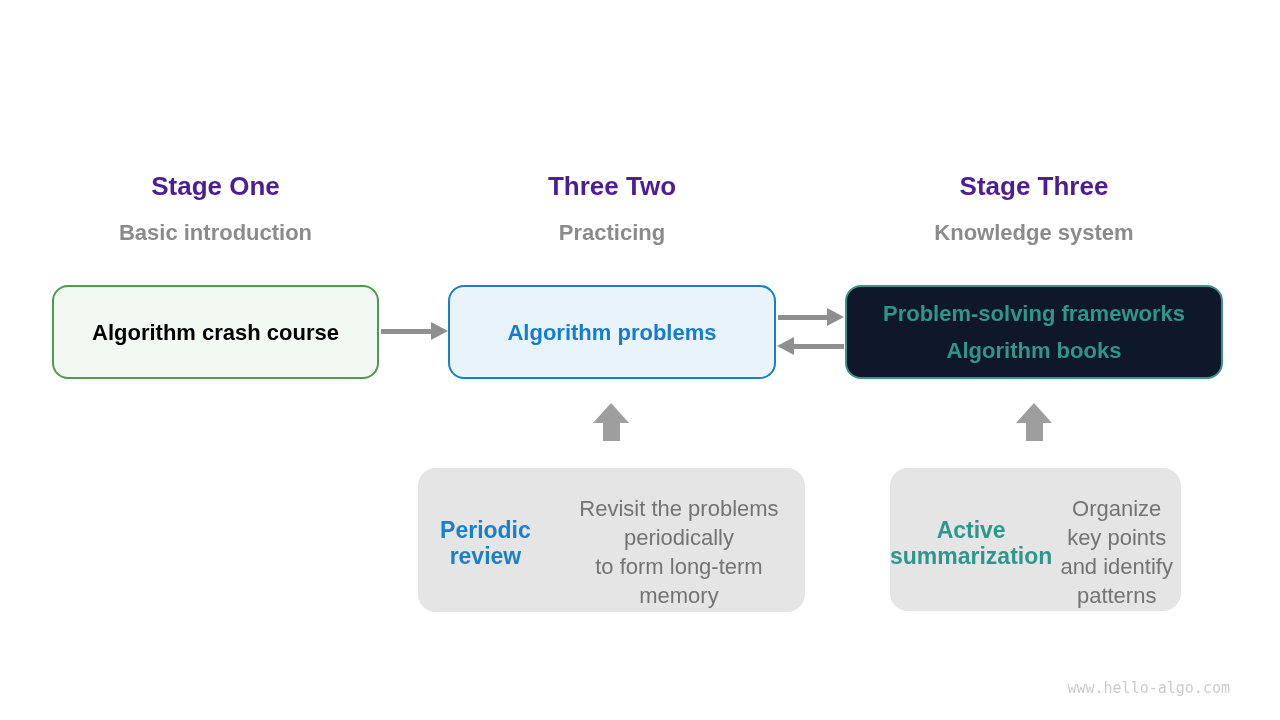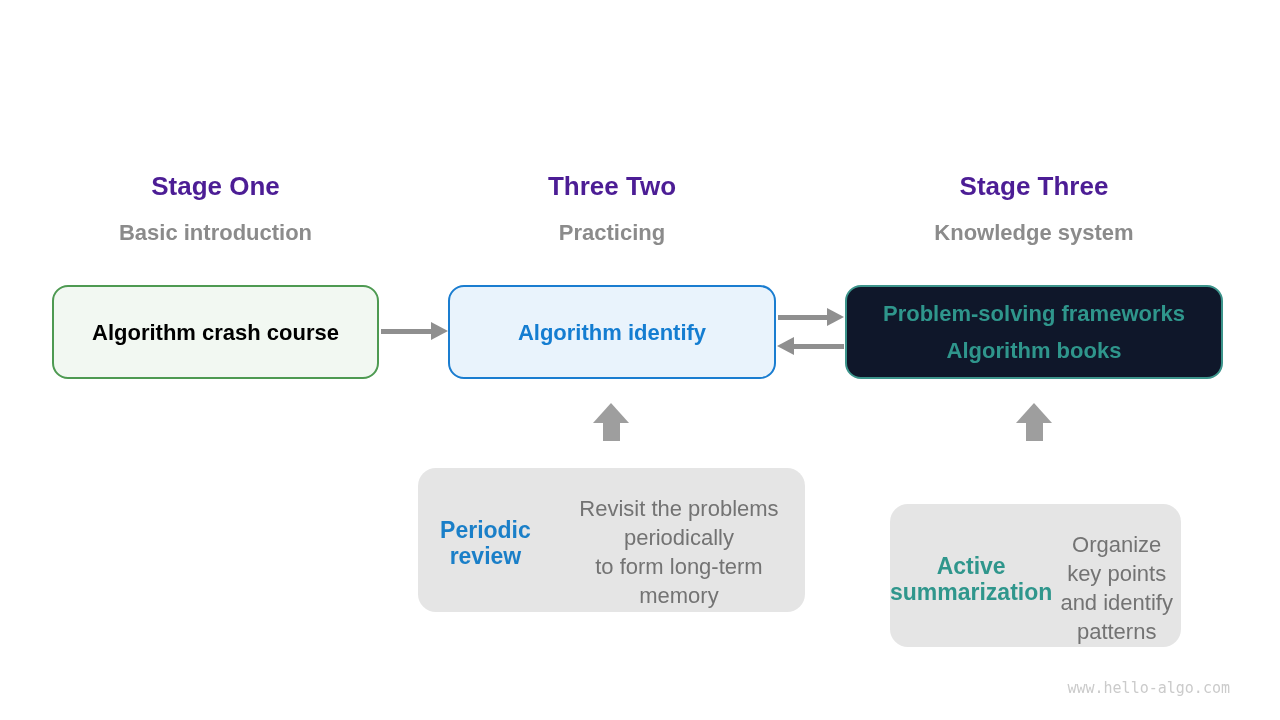--- a/index.html
+++ b/index.html
@@ -61,21 +61,21 @@
   }
   .up-arrow-body { position: absolute; width: 17px; height: 18px; background: #9e9e9e; }
 
   .note-card {
     position: absolute; top: 468px;
     background: #e5e5e5; border-radius: 18px;
     display: flex; align-items: center;
     text-align: center;
   }
   .note-mid   { left: 418px; width: 387px; height: 144px; padding-top: 24px; }
-  .note-right { left: 890px; width: 291px; height: 143px; padding-top: 24px; margin-top: 36px; }
+  .note-right { left: 890px; width: 291px; height: 143px; padding-top: 24px; }
   .note-title { font-size: 23px; font-weight: 700; line-height: 26px; margin-bottom: 18px; }
   .note-title.blue { color: #1a7fc8; }
   .note-title.teal { color: #2f968c; }
   .note-body { font-size: 22px; color: #737373; line-height: 29px; }
 
   .watermark {
     position: absolute; top: 679px; right: 50px;
     font-family: "DejaVu Sans Mono", monospace;
     font-size: 15px; color: #cbcbcb;
   }
@@ -92,21 +92,21 @@
   <div class="stage-subtitle t2">Practicing</div>
 
   <div class="stage-title t3">Stage Three</div>
   <div class="stage-subtitle t3">Knowledge system</div>
 
   <div class="main-box box-green">
     <div class="box-line">Algorithm crash course</div>
   </div>
 
   <div class="main-box box-blue">
-    <div class="box-line">Algorithm identify</div>
+    <div class="box-line">Algorithm problems</div>
   </div>
 
   <div class="main-box box-teal">
     <div class="box-line">Problem-solving frameworks</div>
     <div class="box-line">Algorithm books</div>
   </div>
 
   <div>
     <div class="arrow-line" style="left:381px; top:329px; width:51px;"></div>
     <div class="arrow-head-right" style="left:431px; top:322px;"></div>

